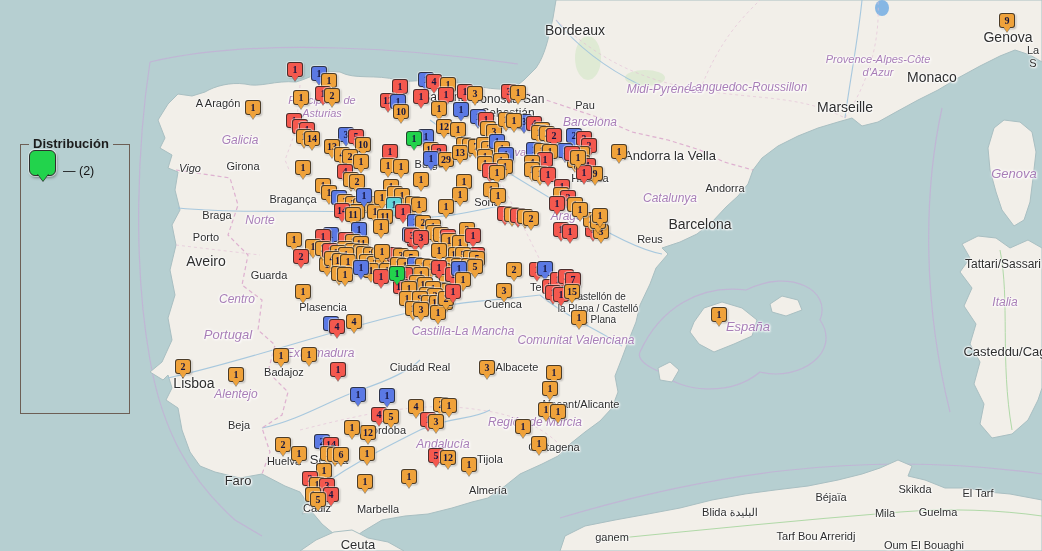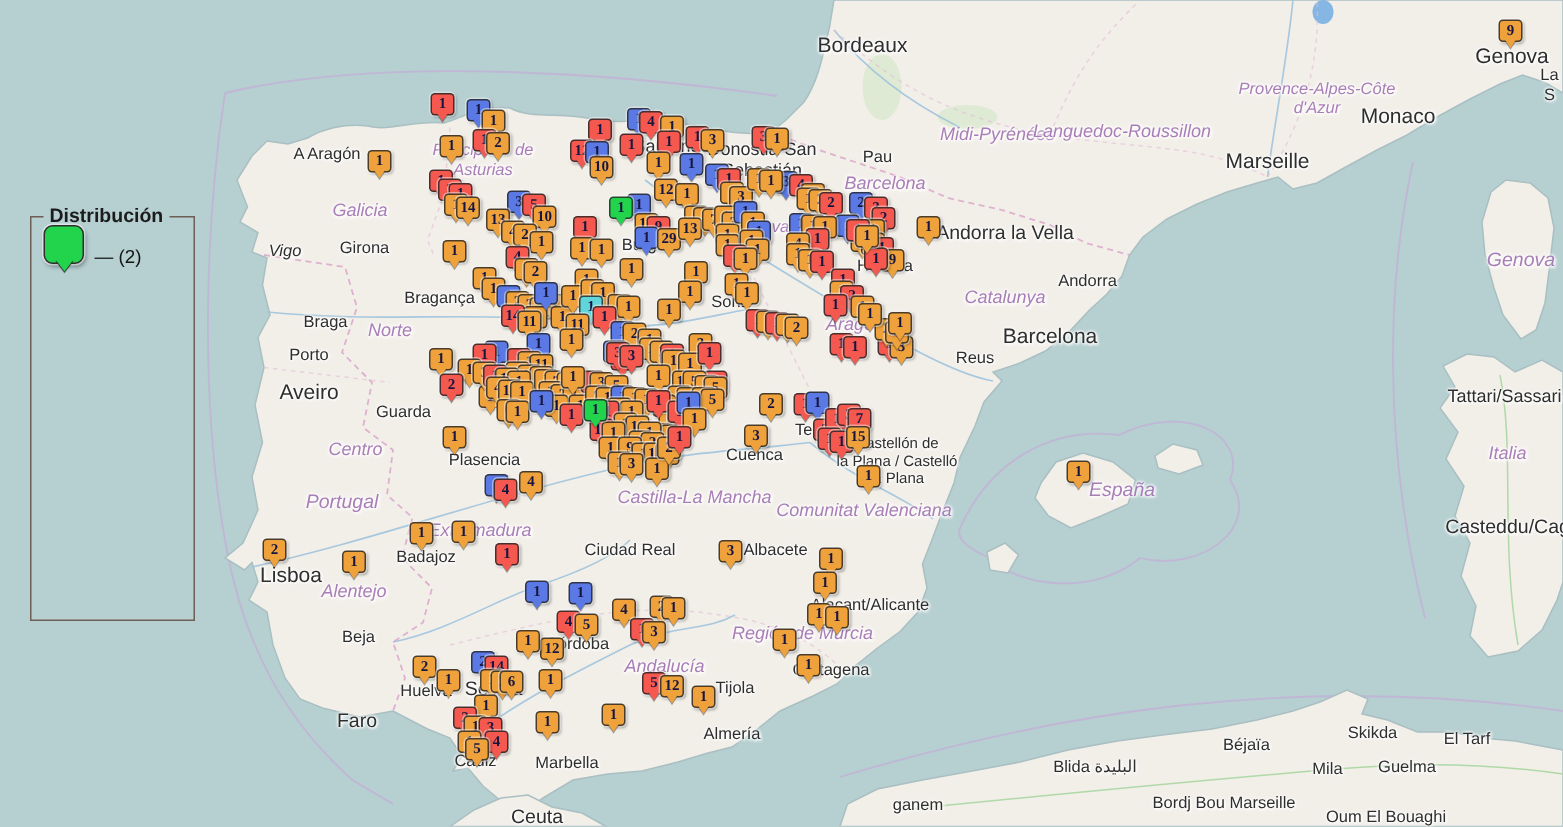--- a/index.html
+++ b/index.html
@@ -163,21 +163,21 @@
       <div class="lbl lbl-place" style="left: 598px; top: 308px; font-size: 10px;">Castellón de
 la Plana / Castelló
 la Plana</div>
       <div class="lbl lbl-place" style="left: 612px; top: 537px; font-size: 11px;">ganem</div>
       <div class="lbl lbl-place" style="left: 730px; top: 512px; font-size: 11px;">Blida البليدة</div>
       <div class="lbl lbl-place" style="left: 831px; top: 497px; font-size: 11px;">Béjaïa</div>
       <div class="lbl lbl-place" style="left: 915px; top: 489px; font-size: 11px;">Skikda</div>
       <div class="lbl lbl-place" style="left: 978px; top: 493px; font-size: 11px;">El Tarf</div>
       <div class="lbl lbl-place" style="left: 885px; top: 513px; font-size: 11px;">Mila</div>
       <div class="lbl lbl-place" style="left: 938px; top: 512px; font-size: 11px;">Guelma</div>
-      <div class="lbl lbl-place" style="left: 816px; top: 536px; font-size: 11px;">Bordj Bou Marseille</div>
+      <div class="lbl lbl-place" style="left: 816px; top: 536px; font-size: 11px;">Tarf Bou Arreridj</div>
       <div class="lbl lbl-place" style="left: 924px; top: 545px; font-size: 11px;">Oum El Bouaghi</div>
       <div class="lbl lbl-area" style="left: 590px; top: 123px; font-size: 12px;">Barcelona</div>
       <div class="lbl lbl-area" style="left: 665px; top: 90px; font-size: 12px;">Midi-Pyrénées</div>
       <div class="lbl lbl-area" style="left: 748px; top: 88px; font-size: 12px;">Languedoc-Roussillon</div>
       <div class="lbl lbl-area" style="left: 878px; top: 66px; font-size: 11px;">Provence-Alpes-Côte
 d'Azur</div>
       <div class="lbl lbl-area" style="left: 240px; top: 141px; font-size: 12px;">Galicia</div>
       <div class="lbl lbl-area" style="left: 322px; top: 107px; font-size: 11px;">Principado de
 Asturias</div>
       <div class="lbl lbl-area" style="left: 260px; top: 221px; font-size: 12px;">Norte</div>

